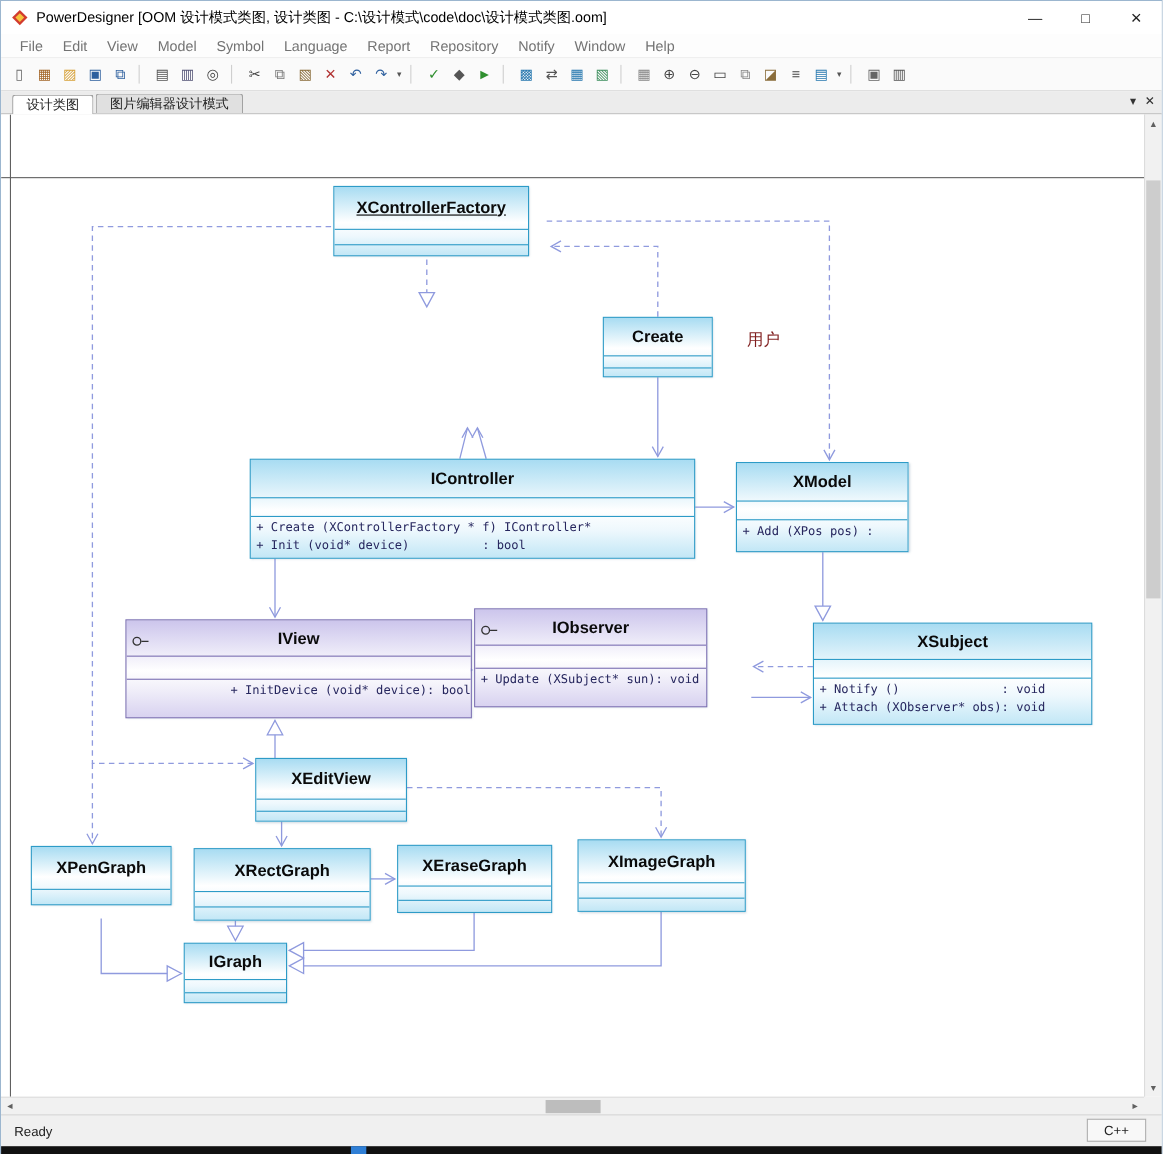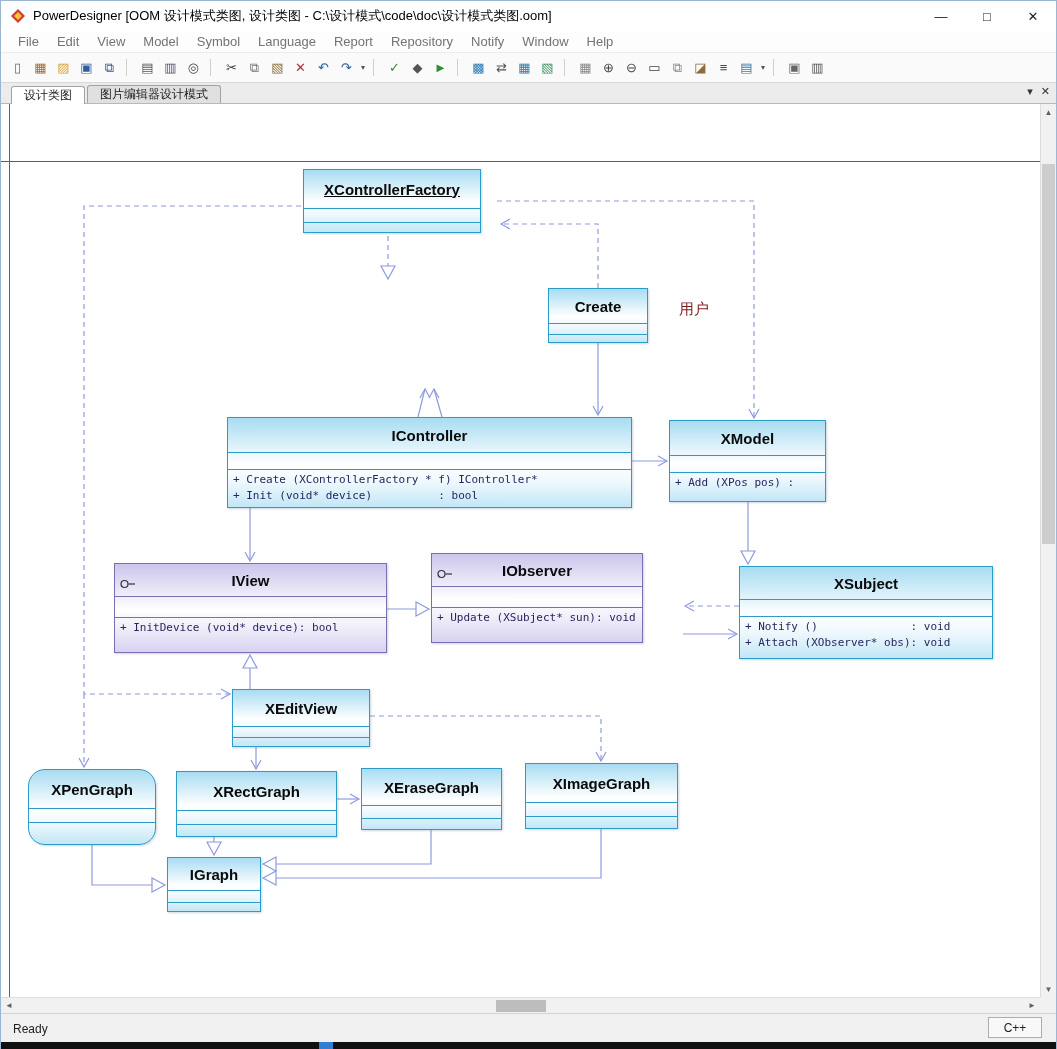--- a/index.html
+++ b/index.html
@@ -225,21 +225,21 @@
           <div class="uml-attrs" style="height: 16px;"></div>
           <div class="uml-ops"><div class="op-line">+ Create (XControllerFactory * f) IController*</div><div class="op-line">+ Init (void* device)          : bool</div></div>
         </div>
         <div class="uml class" style="left: 668px; top: 316px; width: 157px; height: 82px;">
           <div class="uml-title" style="height: 34px;">
             <span>XModel</span>
           </div>
           <div class="uml-attrs" style="height: 16px;"></div>
           <div class="uml-ops"><div class="op-line">+ Add (XPos pos) : </div></div>
         </div>
-        <div class="uml interface" style="left: 113px; top: 459px; width: 273px; height: 90px;">
+        <div class="uml interface" style="left: 113px; top: 459px; width: 315px; height: 90px; text-align: right;">
           <div class="uml-title" style="height: 32px;">
             <span class="lollipop"><svg width="16" height="10">
                 <circle cx="4.5" cy="5" r="3.5" fill="none" stroke="#333" stroke-width="1.2"></circle>
                 <line x1="8.5" y1="5" x2="15" y2="5" stroke="#333" stroke-width="1.2"></line>
               </svg></span>
             <span>IView</span>
           </div>
           <div class="uml-attrs" style="height: 20px;"></div>
           <div class="uml-ops"><div class="op-line">+ InitDevice (void* device): bool</div></div>
         </div>
@@ -261,21 +261,21 @@
           <div class="uml-attrs" style="height: 16px;"></div>
           <div class="uml-ops"><div class="op-line">+ Notify ()              : void</div><div class="op-line">+ Attach (XObserver* obs): void</div></div>
         </div>
         <div class="uml class" style="left: 231px; top: 585px; width: 138px; height: 58px;">
           <div class="uml-title" style="height: 36px;">
             <span>XEditView</span>
           </div>
           <div class="uml-attrs" style="height: 10px;"></div>
           <div class="uml-ops"></div>
         </div>
-        <div class="uml class" style="left: 27px; top: 665px; width: 128px; height: 76px; border-radius: 17px;">
+        <div class="uml class" style="left: 27px; top: 665px; width: 128px; height: 54px;">
           <div class="uml-title" style="height: 38px;">
             <span>XPenGraph</span>
           </div>
           <div class="uml-attrs" style="height: 13px;"></div>
           <div class="uml-ops"></div>
         </div>
         <div class="uml class" style="left: 175px; top: 667px; width: 161px; height: 66px;">
           <div class="uml-title" style="height: 38px; align-items: center;">
             <span>XRectGraph</span>
           </div>

